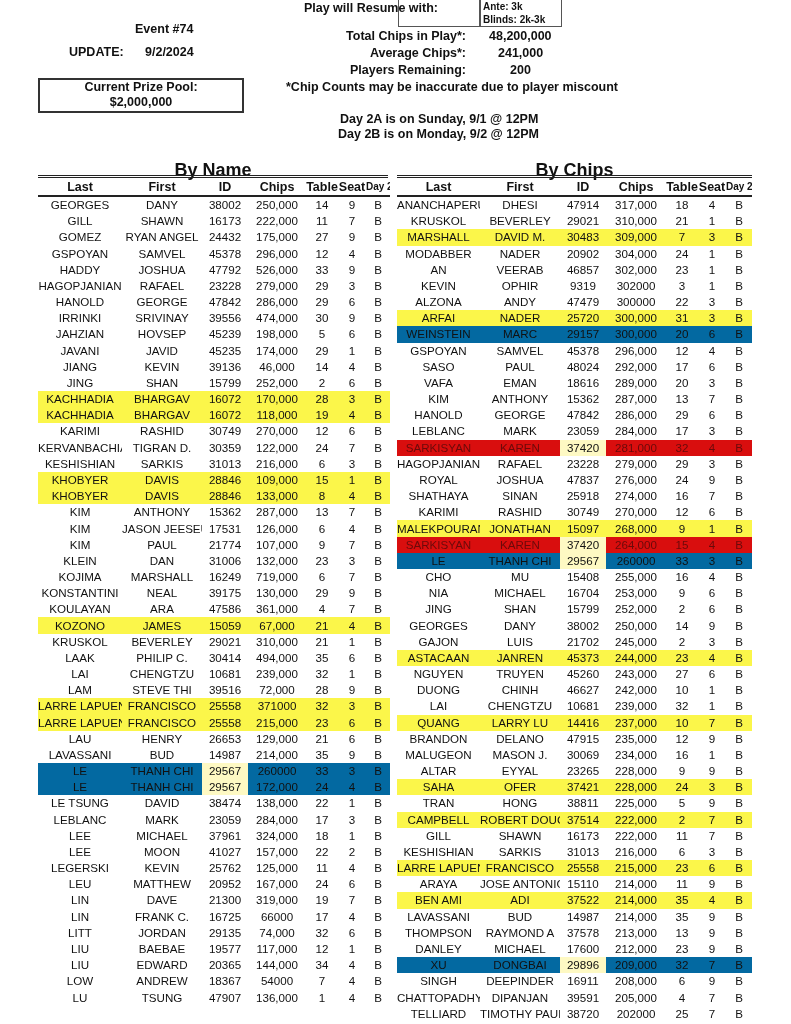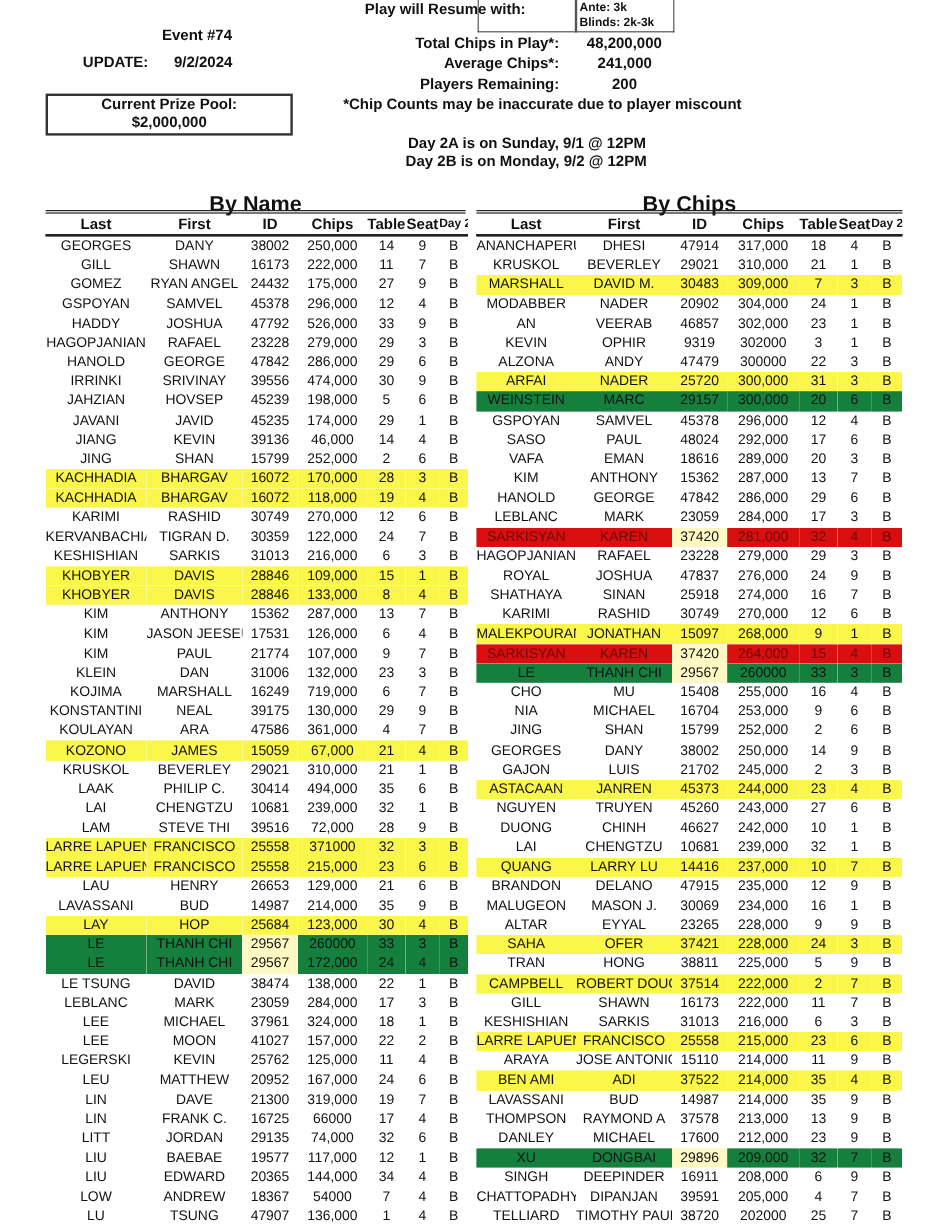--- a/index.html
+++ b/index.html
@@ -12,21 +12,21 @@
   .resume-box { left:365px; top:0px; width:81px; height:27px; border:1px solid #555; border-top:none; box-sizing:border-box; }
   .blinds-box { left:446px; top:0px; width:116px; height:27px; border:1px solid #555; border-top:none; box-sizing:border-box;
                 font-size:10px; font-weight:bold; line-height:13px; padding-left:2px; }
   .section-title { font-size:18px; font-weight:bold; text-align:center; }
   .rule-double { height:3px; border-top:1px solid #222; border-bottom:1px solid #222; box-sizing:border-box; }
   table.grid { position:absolute; border-collapse:collapse; table-layout:fixed; font-size:11.6px; }
   table.grid th { font-weight:bold; font-size:12.5px; height:17px; padding:0; text-align:center; white-space:nowrap; overflow:hidden; }
   table.grid th.small { font-size:10px; }
   table.grid td { height:16.18px; padding:0; text-align:center; white-space:nowrap; overflow:hidden; line-height:16px; }
   tr.hl-yellow td { background:#fbf64a; }
-  tr.hl-blue td { background:#15803d; }
+  tr.hl-blue td { background:#0369a1; }
   tr.hl-red td { background:#d90e0e; color:#6b0a0a; }
   tr.hl-red td.id-cell, tr.hl-blue td.id-cell { background:#fef9c3; color:#111; }
 </style>
 </head>
 <body>
 
 <div class="abs hdr-text" style="left:135px; top:22px;">Event #74</div>
 <div class="abs hdr-text" style="left:69px; top:45px;">UPDATE:</div>
 <div class="abs hdr-text" style="left:145px; top:45px;text-align:right;">9/2/2024</div>
 
@@ -388,29 +388,20 @@
       </tr>
       <tr>
         <td>LAVASSANI</td>
         <td>BUD</td>
         <td class="id-cell">14987</td>
         <td>214,000</td>
         <td>35</td>
         <td>9</td>
         <td>B</td>
       </tr>
-      <tr class="hl-yellow">
-        <td>LAY</td>
-        <td>HOP</td>
-        <td class="id-cell">25684</td>
-        <td>123,000</td>
-        <td>30</td>
-        <td>4</td>
-        <td>B</td>
-      </tr>
       <tr class="hl-blue">
         <td>LE</td>
         <td>THANH CHI</td>
         <td class="id-cell">29567</td>
         <td>260000</td>
         <td>33</td>
         <td>3</td>
         <td>B</td>
       </tr>
       <tr class="hl-blue">

